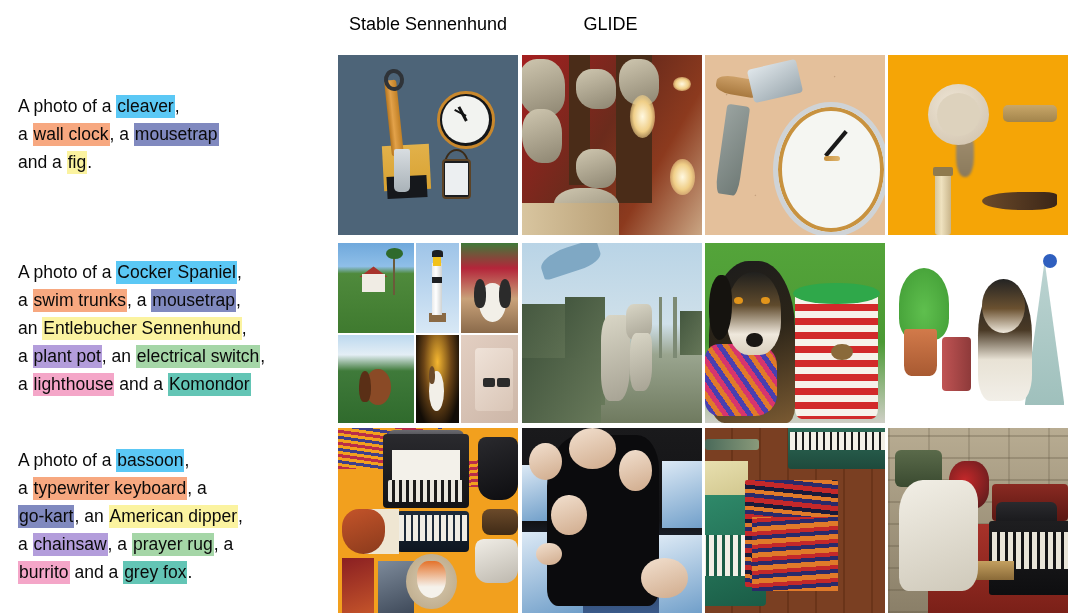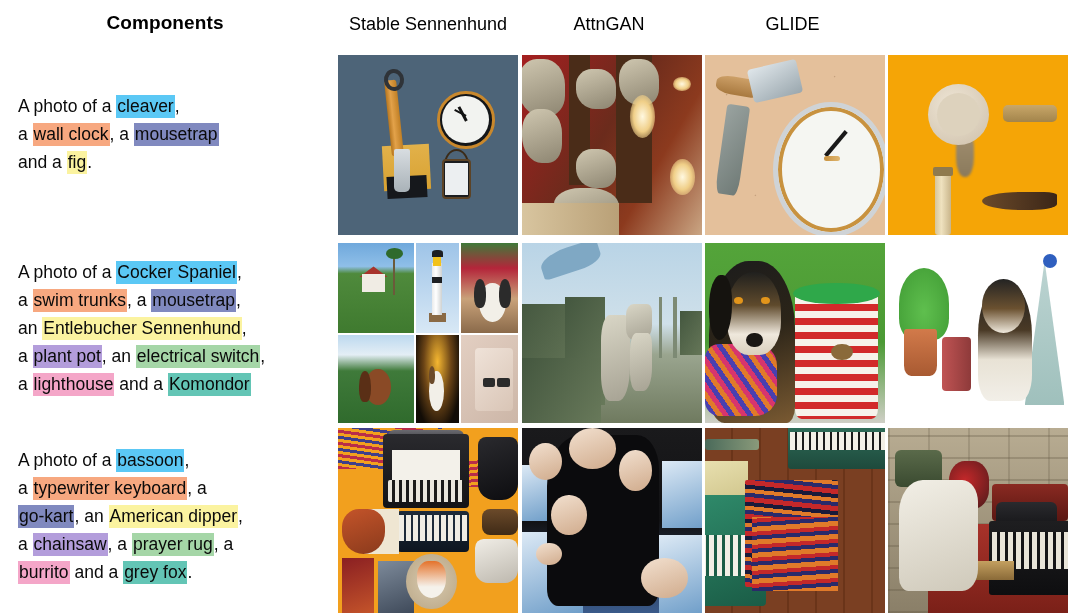--- a/index.html
+++ b/index.html
@@ -317,25 +317,23 @@
   .gl3-twkeys { left:58%; top:56%; width:42%; height:20%; background: repeating-linear-gradient(90deg,#e8e4d8 0 5px,#141416 5px 8px); }
   .gl3-case { left:58%; top:30%; width:42%; height:20%; background: linear-gradient(180deg,#8a2a22,#5a1612); border-radius:4px; }
   .gl3-bag { left:60%; top:40%; width:34%; height:16%; background: linear-gradient(180deg,#2a2a2e,#121214); border-radius:6px; }
   .gl3-board { left:28%; top:72%; width:42%; height:10%; background: linear-gradient(180deg,#c4a060,#8a6a38); }
 </style>
 </head>
 <body>
 
 <div id="root">
 
-  <div class="header-components">Components</div>
 
   <div class="model-headers">
     <div class="model-head mh-0">Stable Sennenhund</div>
-    <div class="model-head mh-1">AttnGAN</div>
     <div class="model-head mh-3">GLIDE</div>
   </div>
 
   <div class="prompt prompt-0"><span>A photo of a </span><span class="hl" style="background-color: rgb(91, 200, 245);">cleaver</span><span>,</span><br><span>a </span><span class="hl" style="background-color: rgb(247, 168, 128);">wall clock</span><span>, a </span><span class="hl" style="background-color: rgb(128, 137, 191);">mousetrap</span><br><span>and a </span><span class="hl" style="background-color: rgb(251, 243, 160);">fig</span><span>.</span></div>
   <div class="prompt prompt-1"><span>A photo of a </span><span class="hl" style="background-color: rgb(91, 200, 245);">Cocker Spaniel</span><span>,</span><br><span>a </span><span class="hl" style="background-color: rgb(247, 168, 128);">swim trunks</span><span>, a </span><span class="hl" style="background-color: rgb(128, 137, 191);">mousetrap</span><span>,</span><br><span>an </span><span class="hl" style="background-color: rgb(251, 243, 160);">Entlebucher Sennenhund</span><span>,</span><br><span>a </span><span class="hl" style="background-color: rgb(179, 157, 219);">plant pot</span><span>, an </span><span class="hl" style="background-color: rgb(165, 214, 167);">electrical switch</span><span>,</span><br><span>a </span><span class="hl" style="background-color: rgb(244, 166, 200);">lighthouse</span><span> and a </span><span class="hl" style="background-color: rgb(99, 197, 181);">Komondor</span></div>
   <div class="prompt prompt-2"><span>A photo of a </span><span class="hl" style="background-color: rgb(91, 200, 245);">bassoon</span><span>,</span><br><span>a </span><span class="hl" style="background-color: rgb(247, 168, 128);">typewriter keyboard</span><span>, a</span><br><span class="hl" style="background-color: rgb(128, 137, 191);">go-kart</span><span>, an </span><span class="hl" style="background-color: rgb(251, 243, 160);">American dipper</span><span>,</span><br><span>a </span><span class="hl" style="background-color: rgb(179, 157, 219);">chainsaw</span><span>, a </span><span class="hl" style="background-color: rgb(165, 214, 167);">prayer rug</span><span>, a</span><br><span class="hl" style="background-color: rgb(244, 166, 200);">burrito</span><span> and a </span><span class="hl" style="background-color: rgb(99, 197, 181);">grey fox</span><span>.</span></div>
 
   <div class="grid-cell" style="left:338px; top:55px; width:180px; height:180px;">
     <div class="img-inner">
       <div class="ab sd1-bg"></div>

